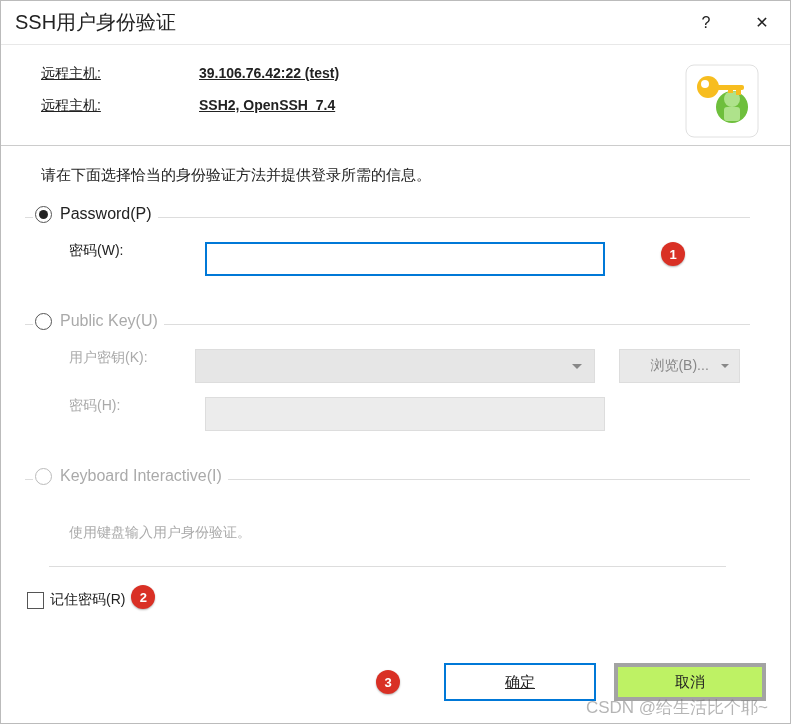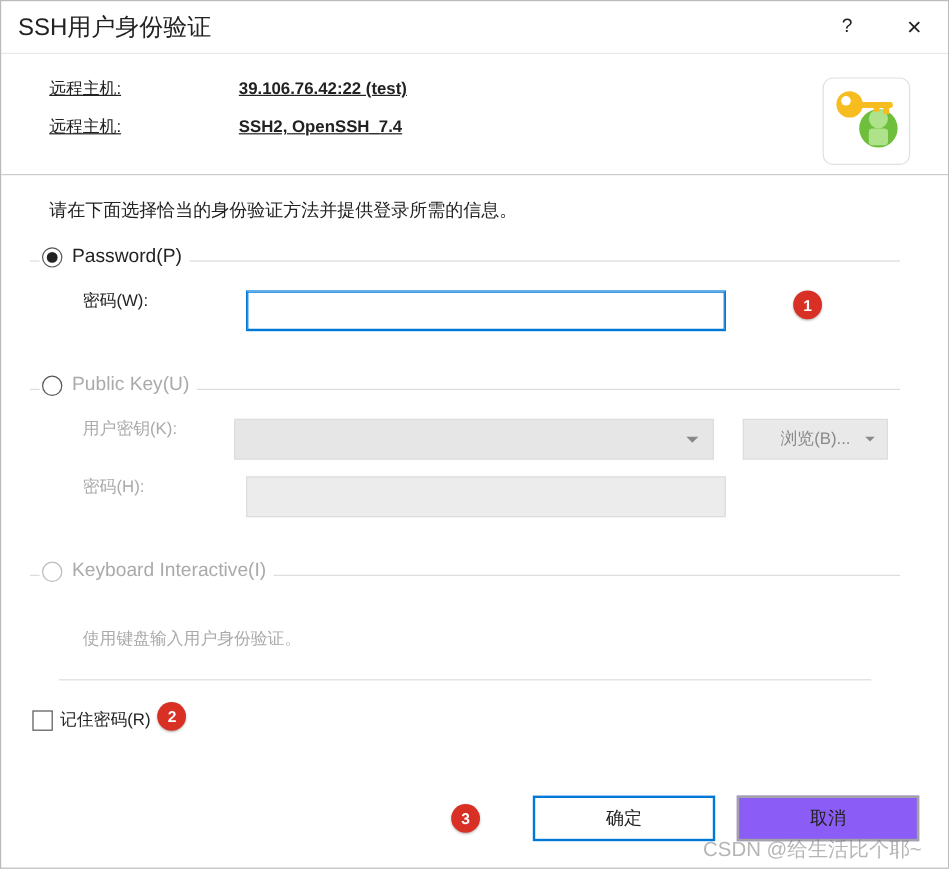--- a/index.html
+++ b/index.html
@@ -217,28 +217,29 @@
     display: flex;
     align-items: center;
   }
   .btn {
     width: 152px;
     height: 38px;
     display: flex;
     align-items: center;
     justify-content: center;
     font-size: 15px;
-    background: #8b5cf6;
-    border: 2px solid #a3a3a3;
+    background: #bef264;
+    border: 4px solid #a3a3a3;
     margin-left: 18px;
     cursor: pointer;
   }
   .btn.primary {
     background: #fff;
     border: 2px solid #0078d7;
+    text-decoration: underline;
   }
   
   .bubble {
     width: 24px;
     height: 24px;
     border-radius: 50%;
     background: #d93025;
     color: #fff;
     display: flex;
     align-items: center;

